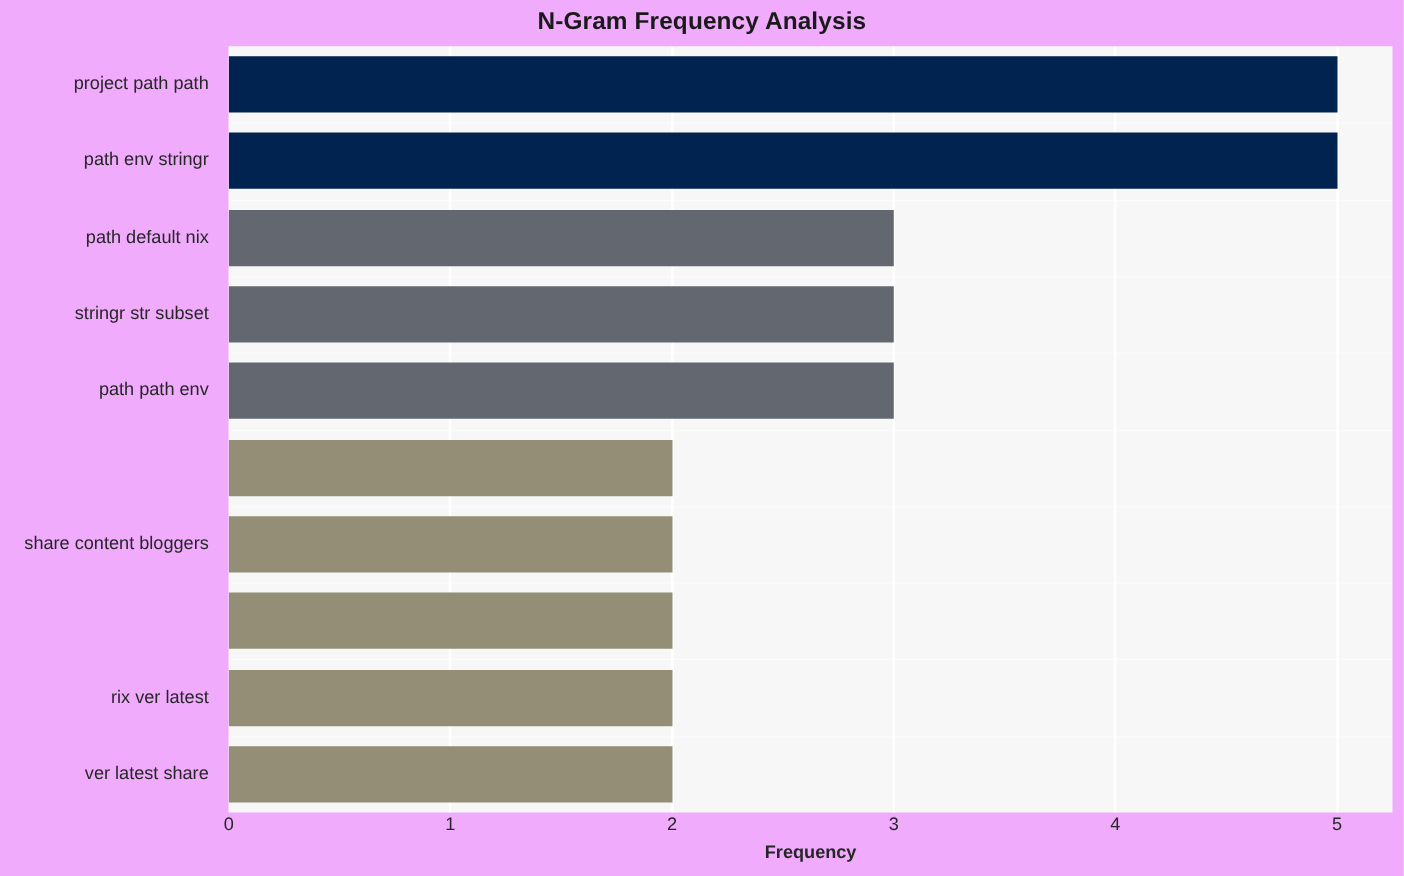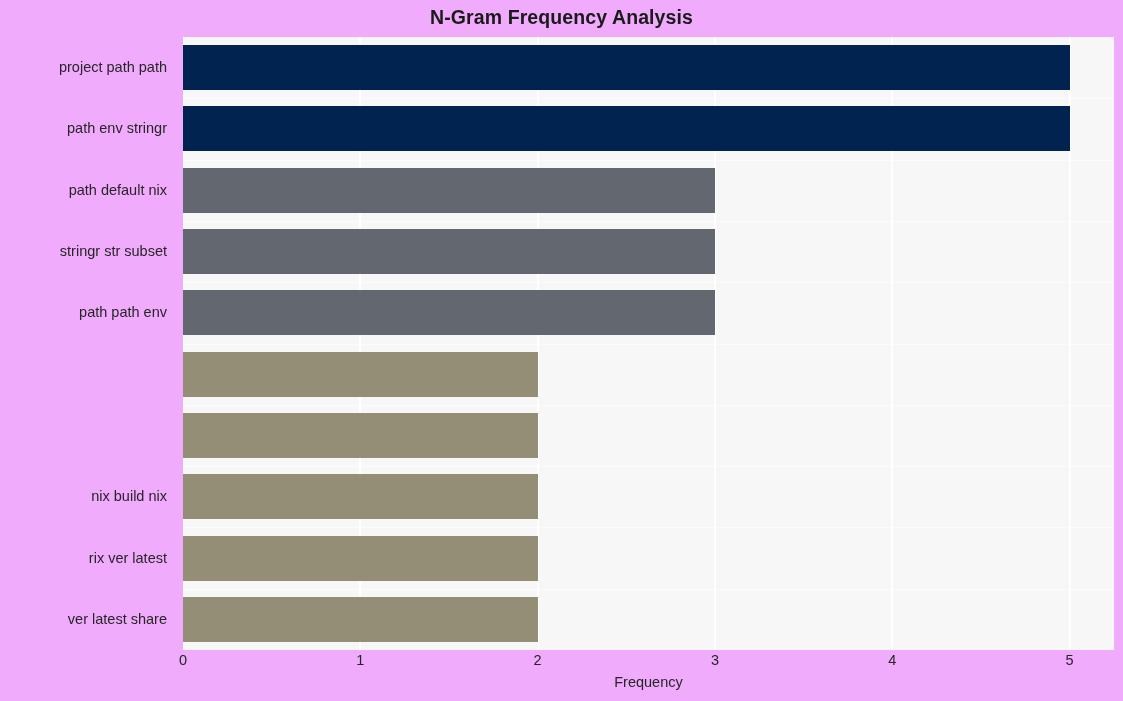--- a/index.html
+++ b/index.html
@@ -110,20 +110,21 @@
   }
 
   .xlabel {
     position: absolute;
     left: 183px;
     top: 674px;
     width: 931px;
     text-align: center;
     font-size: 14.5px;
     color: #262626;
+    font-weight: bold;
   }
 </style>
 </head>
 <body>
 
 <div class="figure">
 
   <div class="chart-title">N-Gram Frequency Analysis</div>
 
   <div class="plot-area" id="plot-area">
@@ -153,21 +154,21 @@
       <div class="bar" title="rix ver latest: 2" style="top: 498.55px; width: 354.667px; background: rgb(148, 142, 118); height: 45px;"></div>
       <div class="bar" title="ver latest pkgs: 2" style="top: 559.85px; width: 354.667px; background: rgb(148, 142, 118); height: 45px;"></div>
     </div>
 
   <div class="ylabels" id="ylabels">
       <div class="ytick" style="position: absolute; top: 8.15px;">project path path</div>
       <div class="ytick" style="position: absolute; top: 69.45px;">path env stringr</div>
       <div class="ytick" style="position: absolute; top: 130.75px;">path default nix</div>
       <div class="ytick" style="position: absolute; top: 192.05px;">stringr str subset</div>
       <div class="ytick" style="position: absolute; top: 253.35px;">path path env</div>
-      <div class="ytick" style="position: absolute; top: 437.25px;">nix build nix</div>
+      <div class="ytick" style="position: absolute; top: 375.95px;">share content bloggers</div>
       <div class="ytick" style="position: absolute; top: 498.55px;">rix ver latest</div>
       <div class="ytick" style="position: absolute; top: 559.85px;">ver latest share</div>
     </div>
 
   <div class="xticks" id="xticks">
       <div class="xtick" style="left: 183px;">0</div>
       <div class="xtick" style="left: 360.333px;">1</div>
       <div class="xtick" style="left: 537.667px;">2</div>
       <div class="xtick" style="left: 715px;">3</div>
       <div class="xtick" style="left: 892.333px;">4</div>

